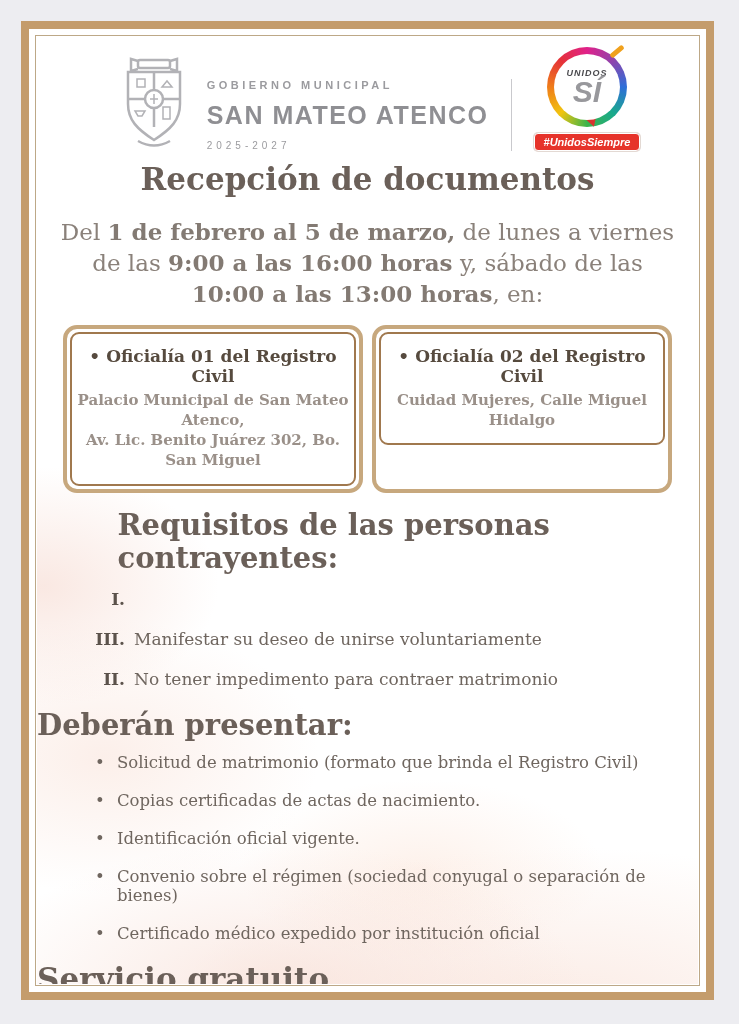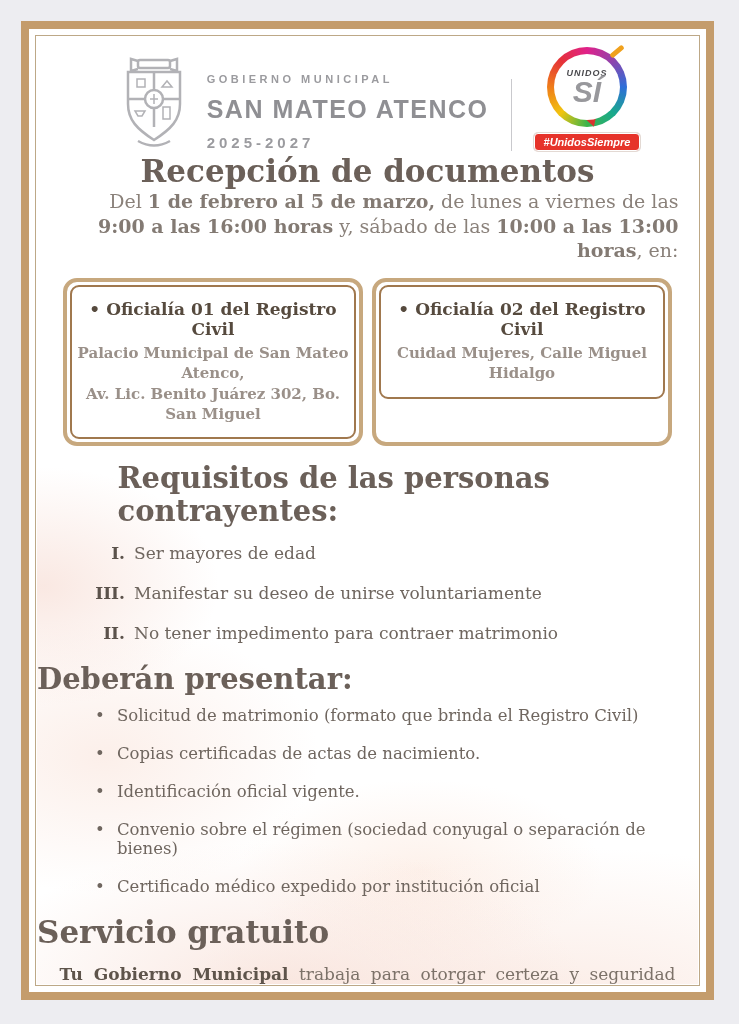--- a/index.html
+++ b/index.html
@@ -15,40 +15,40 @@
       radial-gradient(ellipse 430px 210px at 36% 101%,rgba(246,216,205,.60), rgba(246,216,205,0) 72%),
       radial-gradient(ellipse 540px 230px at 80% 103%,rgba(248,222,211,.60), rgba(248,222,211,0) 72%),
       radial-gradient(ellipse 260px 130px at 58% 88%, rgba(253,239,231,.85), rgba(253,239,231,0) 70%);
   }
   
   .header { display:flex; align-items:flex-end; justify-content:center; margin-top:18px; height:96px;padding-left:16px; }
   .coat { flex:0 0 auto; }
   .org { margin-left:10px; font-family:"Liberation Sans","DejaVu Sans",sans-serif; }
   .org-small  { font-size:11px; font-weight:700; letter-spacing:3.5px; color:#9b9b9f; }
   .org-name   { font-size:25px; font-weight:800; letter-spacing:1.5px; color:#8f8f93; margin:10px 0; }
-  .org-period { font-size:15px; font-weight:700; letter-spacing:4px;  color:#9b9b9f; }
+  .org-period { font-size:10px; font-weight:400; letter-spacing:4px;  color:#9b9b9f; }
   .hdr-divider { width:1px; height:72px; background:#c9c9cd; margin:0 22px; }
   .si-block { display:flex; flex-direction:column; align-items:center; }
   .si-ring { position:relative; width:80px; height:80px; border-radius:50%;
     background:conic-gradient(#e0218a,#8e44ad,#2e6fd8,#19a98c,#3cb44b,#f1c40f,#ef7d1a,#e53238,#e0218a); }
   .si-tail { position:absolute; bottom:-8px; left:38px; width:0; height:0;
     border:8px solid transparent; border-top:14px solid #d8322e; transform:rotate(-18deg); }
   .si-inner { position:absolute; inset:7px; background:#fff; border-radius:50%;
     display:flex; flex-direction:column; align-items:center; justify-content:center;
     font-family:"Liberation Sans","DejaVu Sans",sans-serif; }
   .si-top  { font-size:9px;  font-weight:800; font-style:italic; color:#4b4b4f; letter-spacing:1px; }
   .si-main { font-size:30px; font-weight:800; font-style:italic; color:#98989c; line-height:.95; }
   .si-check { position:absolute; top:2px; right:2px; width:16px; height:5px; background:#f0a11d;
     border-radius:2px; transform:rotate(-40deg); }
   .si-badge { margin-top:6px; background:#e6332a; color:#fff; font-family:"Liberation Sans",sans-serif;
     font-size:11px; font-weight:800; font-style:italic; padding:2px 9px; border-radius:4px;
     border:1px solid #fff; box-shadow:0 0 0 1px #e3d9d3; }
   
-  h1 { text-align:center; font-size:31px; font-weight:700; color:#6b6059; margin-top:2px; }
-  .intro { width:622px; margin:0 auto 0; text-align:right; font-size:19px; line-height:1.3;
+  h1 { text-align:center; font-size:31px; font-weight:700; color:#6b6059; margin-top:10px; }
+  .intro { width:622px; margin:20px auto 0; text-align:center; font-size:23px; line-height:1.3;
     color:#8a817a; }
   .intro b { font-weight:700; color:#837a73; }
   .boxes { display:flex; justify-content:center; gap:9px; margin-top:15px; }
   .office-box { width:300px; border:4px solid #c7a87e; border-radius:14px; padding:3px; background:#fff; }
   .office-inner { border:2px solid #a0784e; border-radius:9px; text-align:center;
     padding:12px 4px 13px; min-height:88px; }
   .office-title { font-size:17px; font-weight:700; color:#564a3e; margin-bottom:4px; }
   .office-line  { font-size:15px; font-weight:700; color:#9a9089; line-height:1.35; }
   h2 { font-size:29px; font-weight:700; color:#6b6059; line-height:1.15; }
   .req-heading { width:500px; margin:16px auto 6px; }
@@ -125,21 +125,20 @@
               <div class="office-line">Cuidad Mujeres, Calle Miguel Hidalgo</div>
             </div>
           </div>
         </div>
 
         <h2 class="req-heading">Requisitos de las personas contrayentes:</h2>
 
         <div class="roman-list">
           <div class="roman-item">
             <span class="roman-num">I.</span>
-            <span>Ser mayores de edad</span>
           </div>
           <div class="roman-item">
             <span class="roman-num">III.</span>
             <span>Manifestar su deseo de unirse voluntariamente</span>
           </div>
           <div class="roman-item">
             <span class="roman-num">II.</span>
             <span>No tener impedimento para contraer matrimonio</span>
           </div>
         </div>

